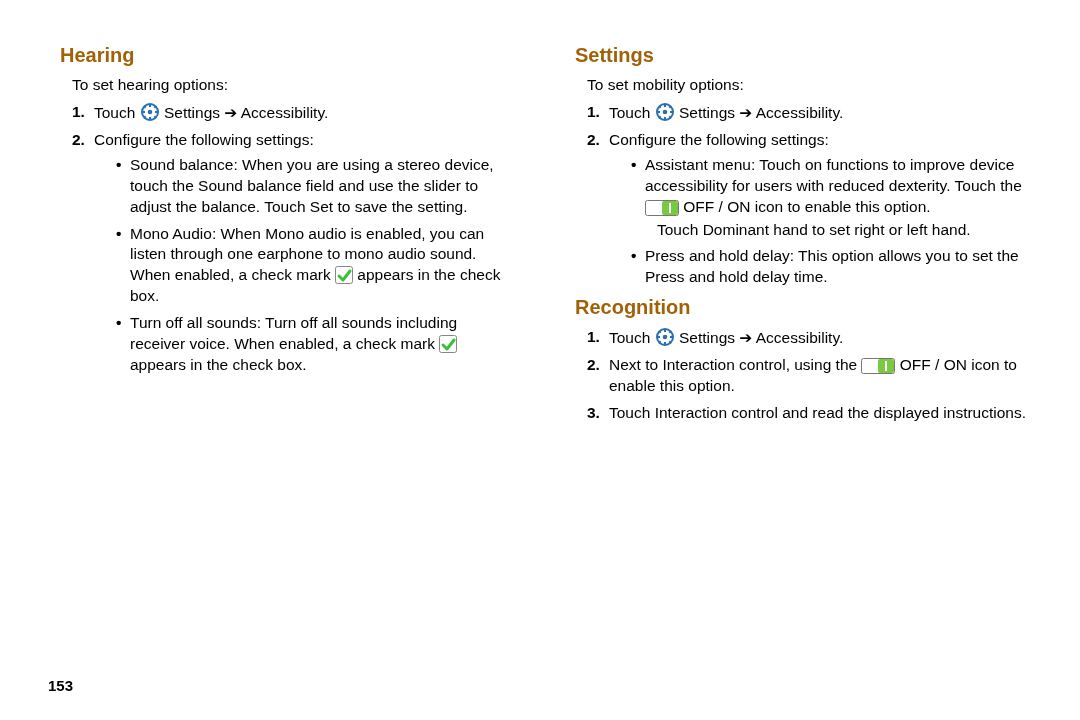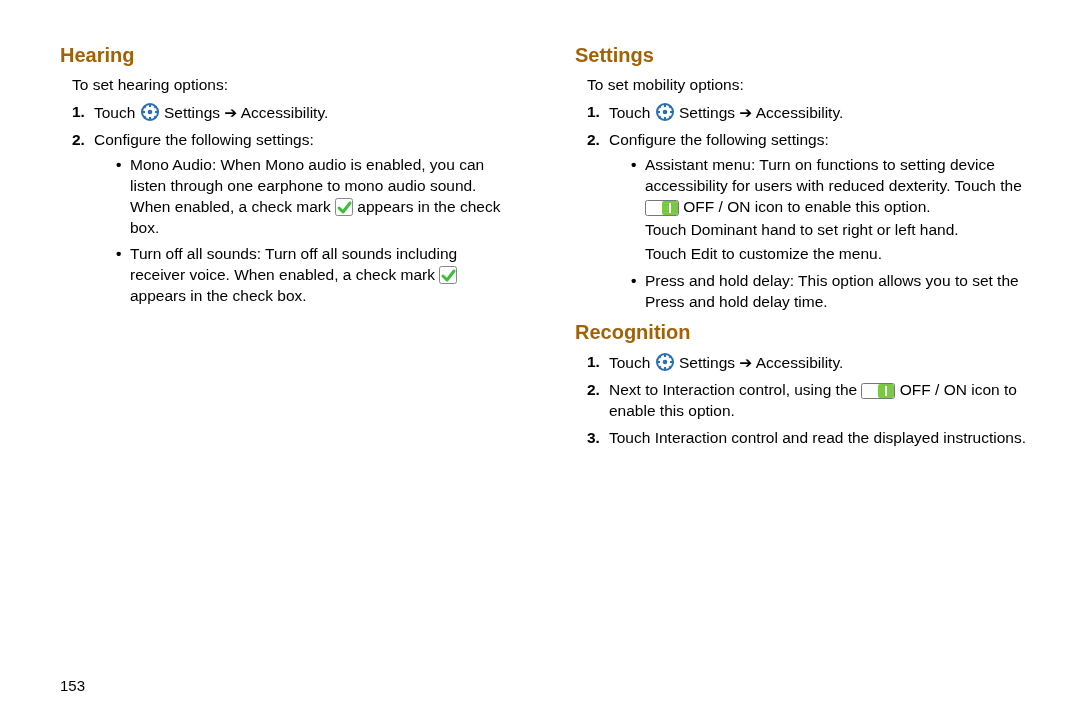--- a/index.html
+++ b/index.html
@@ -32,28 +32,29 @@
   }
   .intro {
     margin: 4px 0 6px 12px;
   }
   .steps { list-style: none; margin-left: 12px; }
   .steps > li { margin-bottom: 6px; padding-left: 22px; position: relative; }
   .steps > li > .num { position: absolute; left: 0; font-weight: bold; }
   .bullets { list-style: none; margin-left: 22px; margin-top: 4px; }
   .bullets > li { position: relative; padding-left: 14px; margin-bottom: 6px; }
   .bullets > li::before { content: "•"; position: absolute; left: 0; font-weight: bold; }
-  .sub { margin-left: 0; margin-top: 2px; margin-bottom: 4px; }
+  .sub { margin-left: 12px; margin-top: 2px; margin-bottom: 4px; }
   .b { font-weight: normal; }
   svg.inline-icon { display:inline-block; vertical-align: -4px; }
   .page-number {
     position: absolute;
     bottom: 24px;
-    left: 60px;
+    left: 48px;
     font-size: 15px;
+    font-weight: bold;
   }
 </style>
 </head>
 <body>
 
 <svg width="0" height="0" style="position:absolute">
   <defs>
     <g id="gear">
       <circle cx="10" cy="10" r="9" fill="#2a6fb0"></circle>
       <circle cx="10" cy="10" r="7" fill="#fff"></circle>
@@ -95,20 +96,23 @@
         <svg class="inline-icon" width="20" height="20">
             <use href="#gear"></use>
           </svg>
         <span class="b">Settings ➔ Accessibility</span><span>.</span>
       </li>
       <li>
         <span class="num">2.</span>
         <span>Configure the following settings:</span>
         <ul class="bullets">
           <li>
+            <span class="b">Sound balance</span><span>: When you are using a stereo device, touch the </span><span class="b">Sound balance</span><span> field and use the slider to adjust the balance. Touch </span><span class="b">Set</span><span> to save the setting.</span>
+          </li>
+          <li>
             <span class="b">Mono Audio</span><span>: When Mono audio is enabled, you can listen through one earphone to mono audio sound. When enabled, a check mark </span><svg class="inline-icon" width="18" height="18">
                 <use href="#check"></use>
               </svg><span> appears in the check box.</span>
           </li>
           <li>
             <span class="b">Turn off all sounds</span><span>: Turn off all sounds including receiver voice. When enabled, a check mark </span><svg class="inline-icon" width="18" height="18">
                 <use href="#check"></use>
               </svg><span> appears in the check box.</span>
           </li>
         </ul>
@@ -128,26 +132,25 @@
         <svg class="inline-icon" width="20" height="20">
             <use href="#gear"></use>
           </svg>
         <span class="b">Settings ➔ Accessibility</span><span>.</span>
       </li>
       <li>
         <span class="num">2.</span>
         <span>Configure the following settings:</span>
         <ul class="bullets">
           <li>
-            <span class="b">Assistant menu</span><span>: Turn on functions to setting device accessibility for users with reduced dexterity. Touch the </span><svg class="inline-icon" width="34" height="16">
+            <span class="b">Assistant menu</span><span>: Touch on functions to improve device accessibility for users with reduced dexterity. Touch the </span><svg class="inline-icon" width="34" height="16">
                 <use href="#toggle"></use>
               </svg>
             <span class="b">OFF / ON</span><span> icon to enable this option.</span>
             <div class="sub"><span>Touch </span><span class="b">Dominant hand</span><span> to set right or left hand.</span></div>
-            <div class="sub"><span>Touch </span><span class="b">Edit</span><span> to customize the menu.</span></div>
           </li>
           <li>
             <span class="b">Press and hold delay</span><span>: This option allows you to set the Press and hold delay time.</span>
           </li>
         </ul>
       </li>
     </ol>
 
     <div class="section-head" style="">Recognition</div>
 

